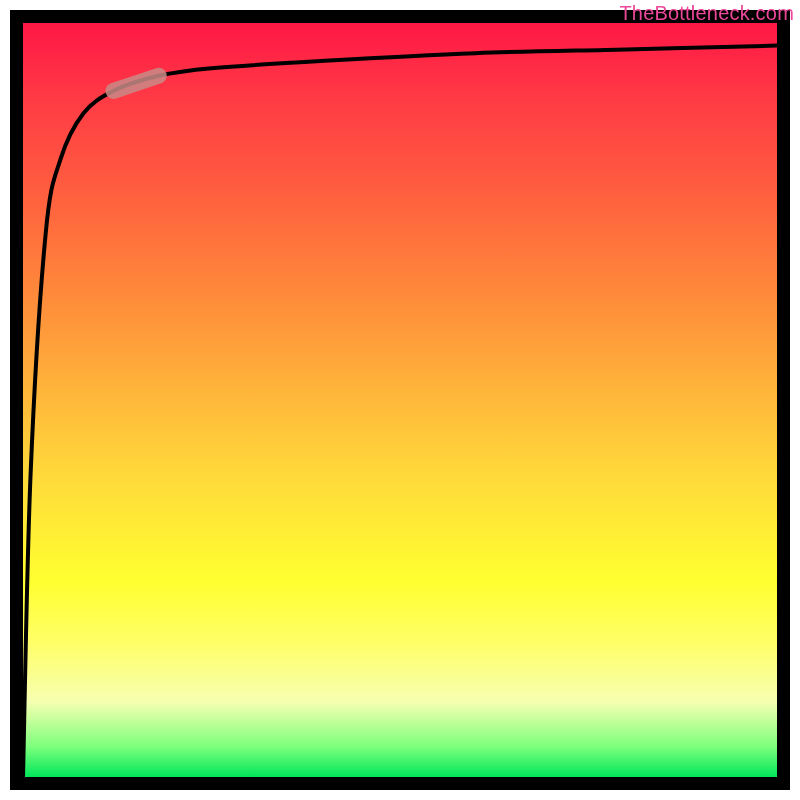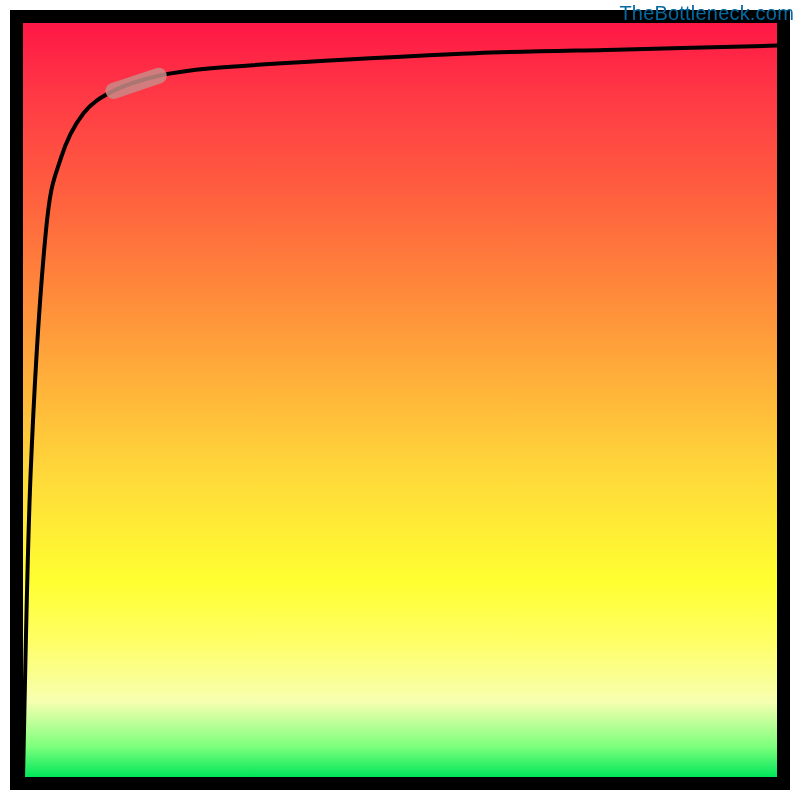--- a/index.html
+++ b/index.html
@@ -45,21 +45,21 @@
     width: 780px;
     height: 780px;
     box-sizing: border-box;
     border: 13px solid #000;
     pointer-events: none;
   }
   .attribution {
     position: absolute;
     top: 2px;
     right: 6px;
-    color: #0369a1;
+    color: #ec4899;
     font-size: 20px;
     letter-spacing: 0.2px;
     font-weight: 500;
   }
   svg.curve {
     position: absolute;
     left: 23px;
     top: 23px;
     width: 754px;
     height: 754px;

